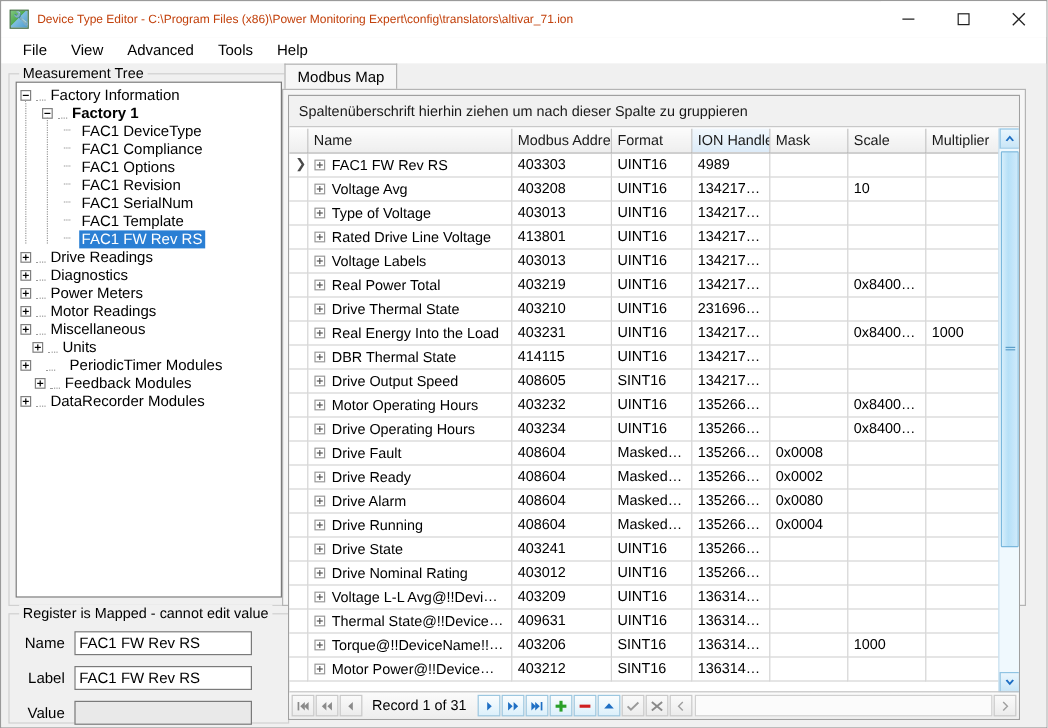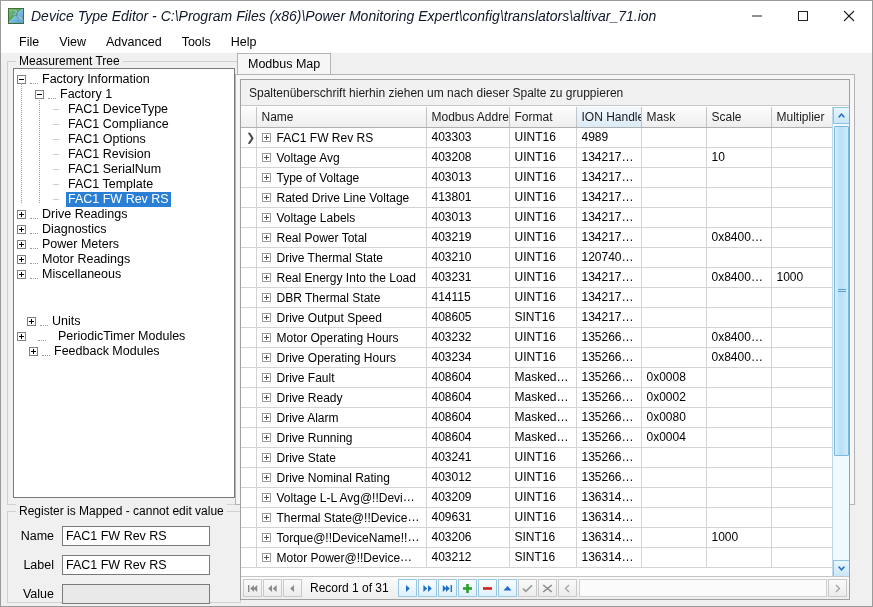--- a/index.html
+++ b/index.html
@@ -38,24 +38,23 @@
   }
   .app-icon .wrench {
     position: absolute;
     left: 2px; top: 1px;
     width: 11px; height: 13px;
     color: #eee;
     font-size: 11px;
     line-height: 13px;
   }
   .title-text {
-    font-size: 14px;
-    color: #0f172a;
+    font-size: 10px;
+    color: #c2410c;
     white-space: nowrap;
-    font-style: italic;
   }
   .winbtns {
     position: absolute;
     right: 0; top: 0;
     height: 30px;
     display: flex;
   }
   .winbtn {
     width: 46px; height: 30px;
     display: flex; align-items: center; justify-content: center;
@@ -439,21 +438,21 @@
 
     <div class="groupbox" id="tree-group">
       <div class="gb-title">Measurement Tree</div>
       <div id="tree-panel">
         <div class="tree" id="tree-root">
             <div class="tnode" style="padding-left: 0px;">
               <span class="expander"></span>
               <span class="dots"></span>
               <span class="tlabel">Factory Information</span>
             </div>
-            <div class="tnode" style="padding-left: 18px;">
+            <div class="tnode" style="padding-left: 18px; font-weight: bold;">
               <span class="expander"></span>
               <span class="dots"></span>
               <span class="tlabel">Factory 1</span>
             </div>
             <div class="tnode" style="padding-left: 36px;">
               <span class="leafdash">┈</span>
               <span class="tlabel">FAC1 DeviceType</span>
             </div>
             <div class="tnode" style="padding-left: 36px;">
               <span class="leafdash">┈</span>
@@ -497,34 +496,39 @@
             <div class="tnode" style="padding-left: 0px;">
               <span class="expander plus"></span>
               <span class="dots"></span>
               <span class="tlabel">Motor Readings</span>
             </div>
             <div class="tnode" style="padding-left: 0px;">
               <span class="expander plus"></span>
               <span class="dots"></span>
               <span class="tlabel">Miscellaneous</span>
             </div>
-            <div class="tnode" style="padding-left: 10px; margin-top: 32px;">
+            <div class="tnode" style="padding-left: 10px;">
               <span class="expander plus"></span>
               <span class="dots"></span>
               <span class="tlabel">Units</span>
             </div>
             <div class="tnode" style="padding-left: 0px; gap: 8px;">
               <span class="expander plus"></span>
               <span class="dots"></span>
               <span class="tlabel">PeriodicTimer Modules</span>
             </div>
             <div class="tnode" style="padding-left: 12px;">
               <span class="expander plus"></span>
               <span class="dots"></span>
               <span class="tlabel">Feedback Modules</span>
+            </div>
+            <div class="tnode" style="padding-left: 0px;">
+              <span class="expander plus"></span>
+              <span class="dots"></span>
+              <span class="tlabel">DataRecorder Modules</span>
             </div>
             <div class="tvline" style="left: 7px; top: 14px; height: 120px;"></div>
             <div class="tvline" style="left: 25px; top: 29px; height: 105px;"></div>
           </div>
       </div>
     </div>
 
     <div class="groupbox" id="reg-group">
       <div class="gb-title">Register is Mapped - cannot edit value</div>
 
@@ -634,21 +638,21 @@
                     <td>134217736</td>
                     <td></td>
                     <td>0x8400005</td>
                     <td></td>
                   </tr>
                   <tr>
                     <td class="indicator"></td>
                     <td><span class="expand-box"></span><span class="namecell-text">Drive Thermal State</span></td>
                     <td>403210</td>
                     <td>UINT16</td>
-                    <td>120740865</td>
+                    <td>231696312</td>
                     <td></td>
                     <td></td>
                     <td></td>
                   </tr>
                   <tr>
                     <td class="indicator"></td>
                     <td><span class="expand-box"></span><span class="namecell-text">Real Energy Into the Load</span></td>
                     <td>403231</td>
                     <td>UINT16</td>
                     <td>134217735</td>

